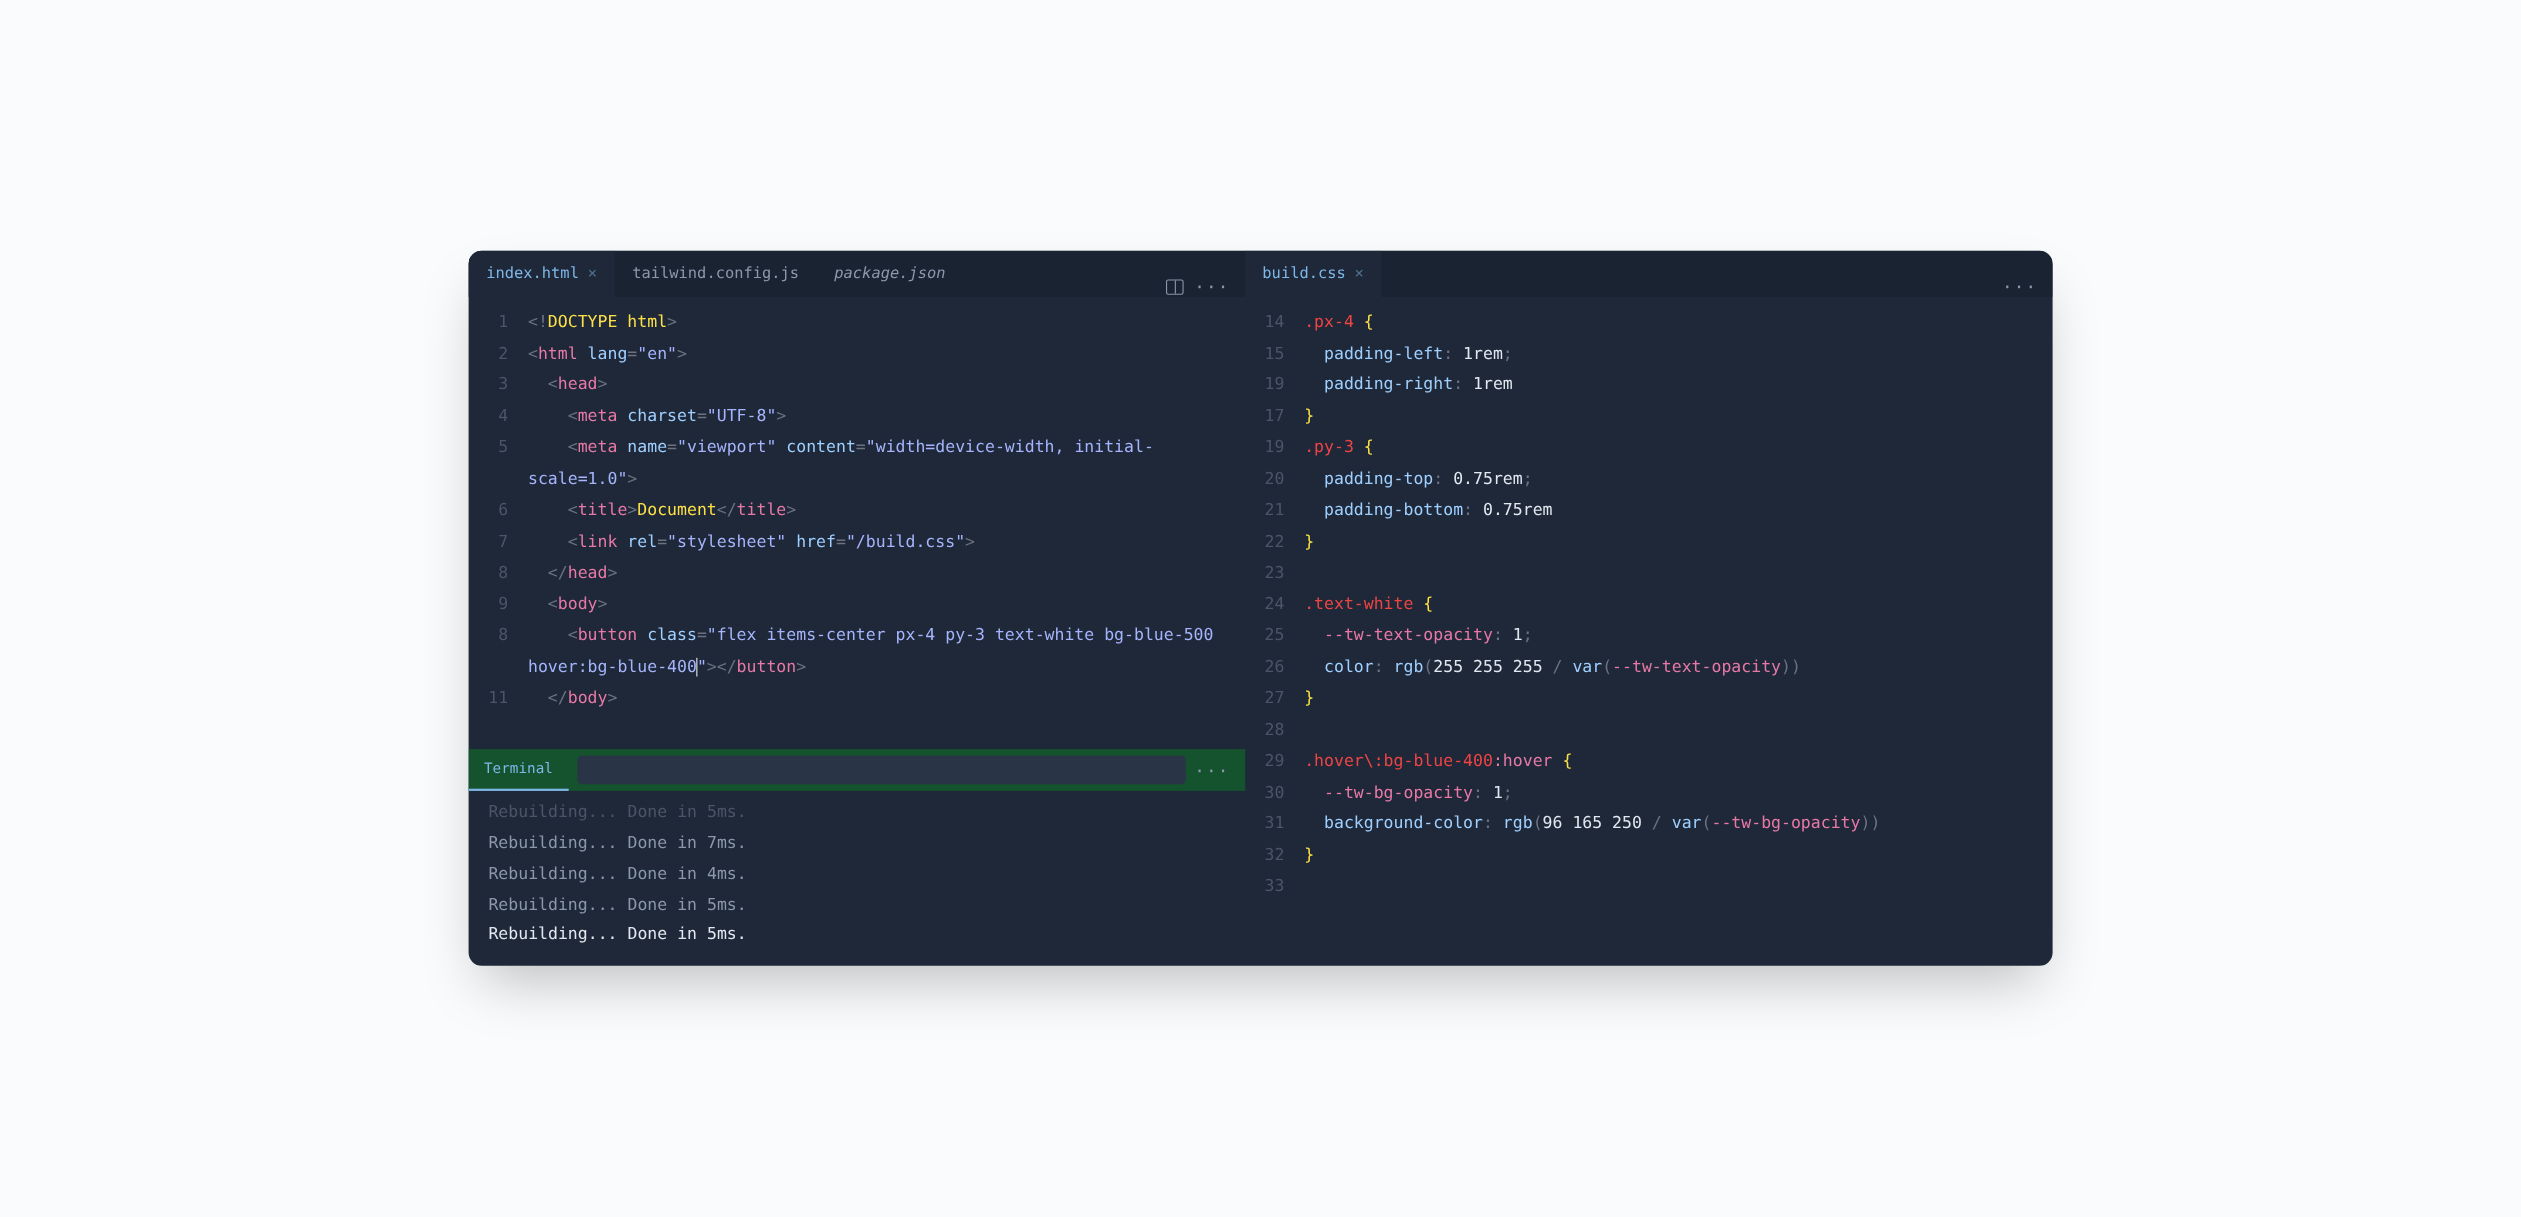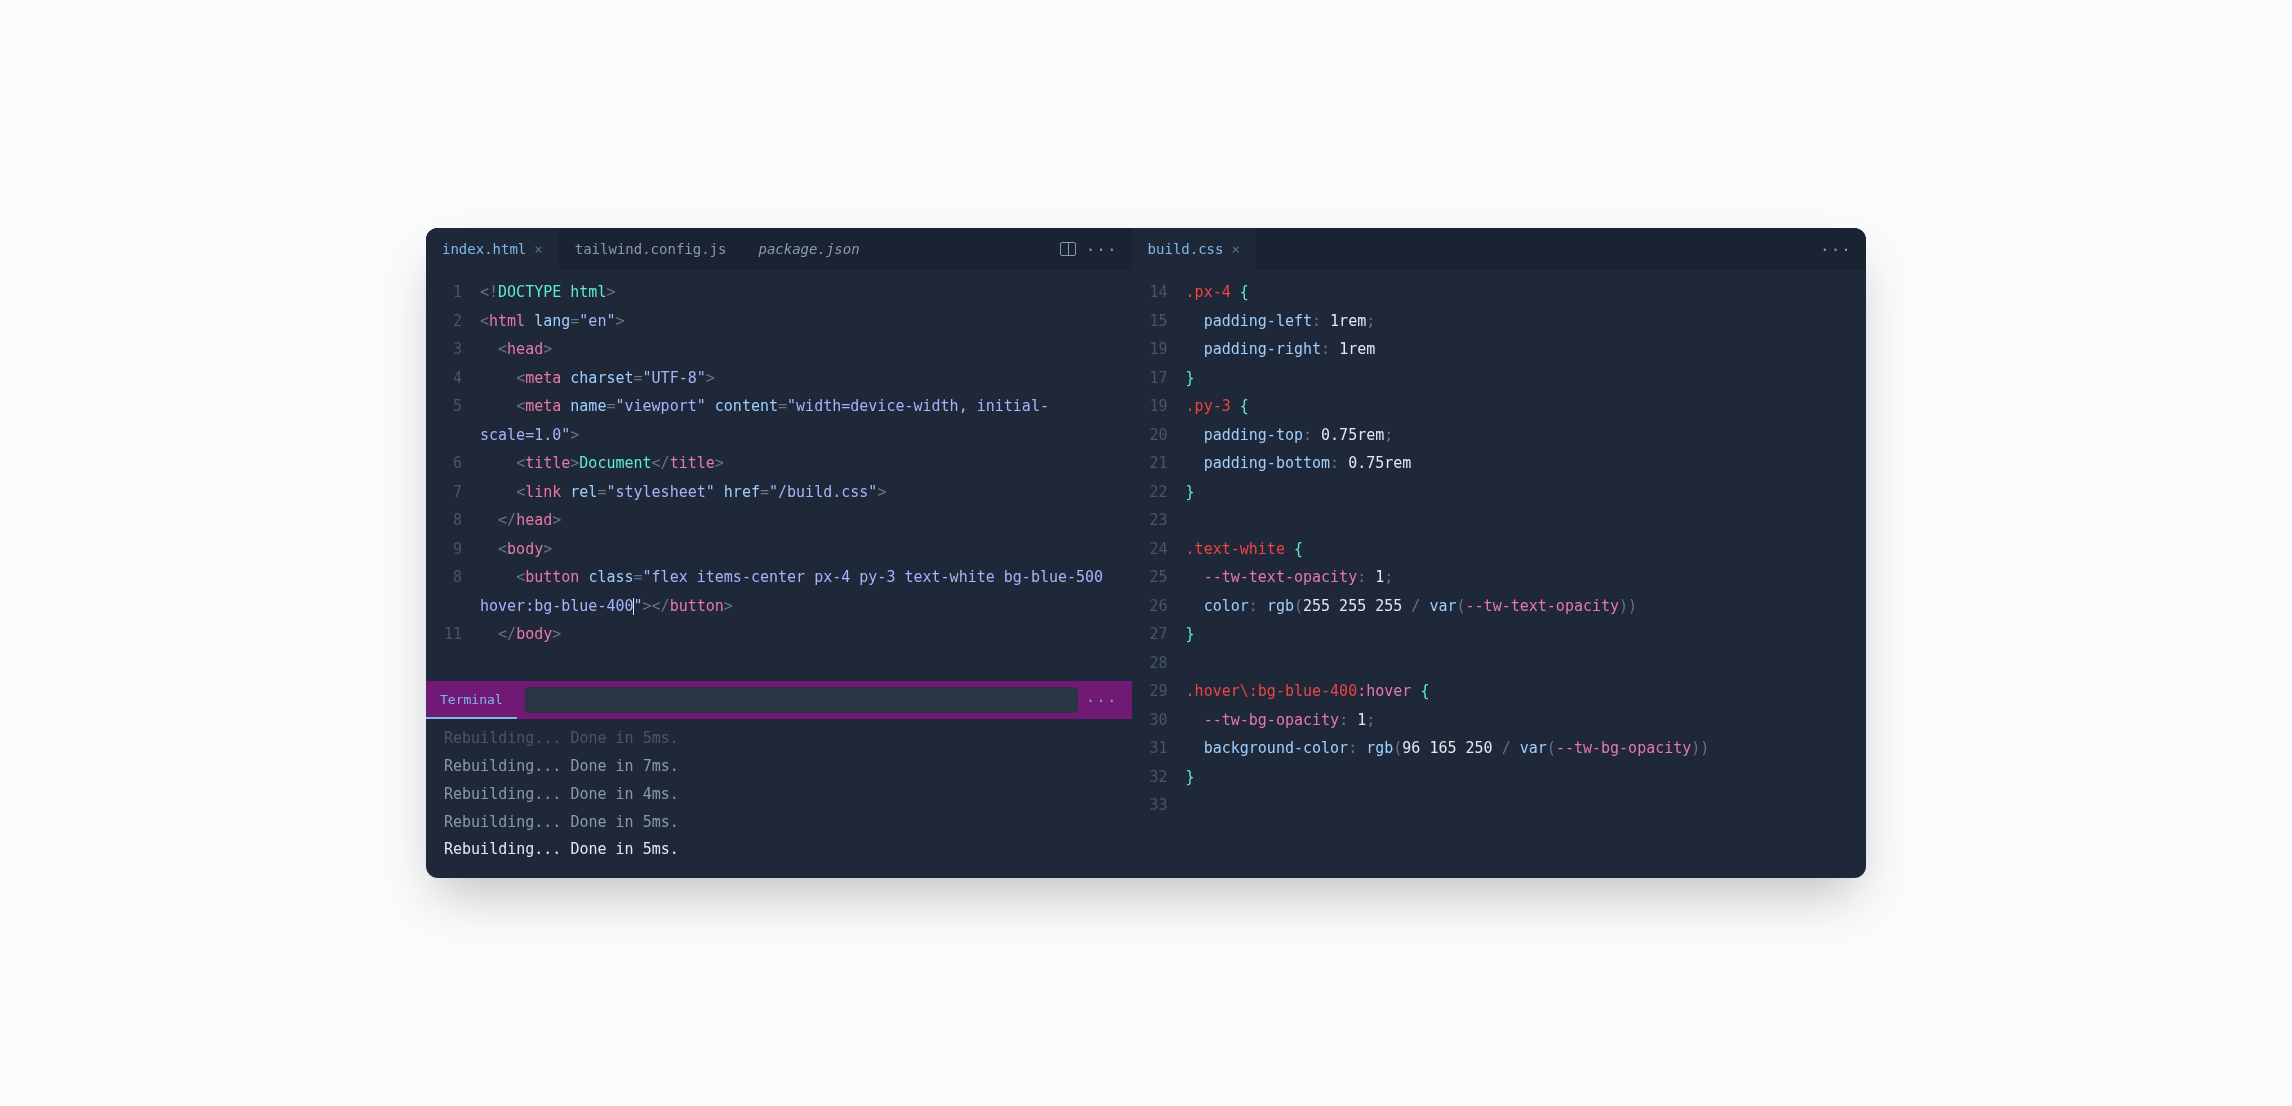--- a/index.html
+++ b/index.html
@@ -1,53 +1,53 @@
 <!DOCTYPE html>
 <html><head>
 <meta charset="utf-8">
 <style>
 *{margin:0;padding:0;box-sizing:border-box}
 body{background:#fafbfc;font-family:ui-monospace,"SF Mono",Monaco,Menlo,Consolas,monospace;display:flex;align-items:center;justify-content:center;min-height:100vh;padding:40px}
 .editor{width:1440px;height:650px;background:#1e2838;border-radius:12px;display:flex;overflow:hidden;box-shadow:0 25px 50px -12px rgba(0,0,0,.25)}
 .pane{display:flex;flex-direction:column;min-width:0}
 .pane-left{width:49%;position:relative}
 .pane-right{width:51%}
-.tabbar{display:flex;align-items:center;height:42px;background:#1a2332;position:relative}
+.tabbar{display:flex;align-items:flex-end;height:42px;background:#1a2332;position:relative}
 .tab{display:flex;align-items:center;gap:8px;padding:0 16px;height:100%;font-size:14px;cursor:pointer;color:#8b98ab;font-style:italic}
 .tab.active{background:#1e2838;color:#7fb7e8;font-style:normal}
 .tab.norm{font-style:normal}
 .tab .close{font-size:14px;opacity:.5;font-style:normal}
 .tabbar-actions{margin-left:auto;display:flex;align-items:center;gap:10px;padding-right:14px;color:#8b98ab}
 .split-icon{width:16px;height:14px;border:1.5px solid #8b98ab;border-radius:2px;position:relative}
 .split-icon::after{content:"";position:absolute;left:50%;top:0;bottom:0;width:1.5px;background:#8b98ab}
 .dots{letter-spacing:1px;font-size:16px}
 .code{flex:1;overflow:auto;padding:8px 0;font-size:15px;line-height:1.9}
 .line{display:flex}
 .gutter{width:54px;text-align:right;padding-right:18px;color:#4a5568;flex-shrink:0;user-select:none}
 .content{flex:1;white-space:pre-wrap;padding-right:12px;color:#cbd5e1}
 .terminal-panel{}
-.term-header{display:flex;align-items:center;height:38px;background:#701a75}
+.term-header{display:flex;align-items:center;height:38px;background:#14532d}
 .term-tab{padding:0 14px;height:100%;display:flex;align-items:center;font-size:13px;color:#7fb7e8;border-bottom:2px solid #7fb7e8}
 .term-input{flex:1;height:26px;margin:6px 8px;background:#2a3447;border-radius:4px}
 .term-body{padding:6px 18px 14px;font-size:15px;line-height:1.85}
 .term-line{color:#8b98ab;white-space:pre}
 .term-line.recent{color:#e2e8f0}
 .term-line.cut{opacity:.4}
 
 .punct{color:#6b7280}
 .tag{color:#e879a6}
 .attr{color:#9fcfff}
 .str{color:#a5b4fc}
 .sel{color:#ef4444}
 .prop{color:#9fcfff}
 .num{color:#e2e8f0}
 .fn{color:#9fcfff}
 .var{color:#e879a6}
 .kw{color:#e879a6}
-.white{color:#5eead4}
+.white{color:#fde047}
 .cursor{display:inline-block;width:1px;height:1.1em;background:#e2e8f0;vertical-align:text-bottom;margin-left:-1px}
 </style>
 </head>
 <body>
 
 <div class="editor">
 
   <div class="pane pane-left">
     <div class="tabbar" id="left-tabs">
 

